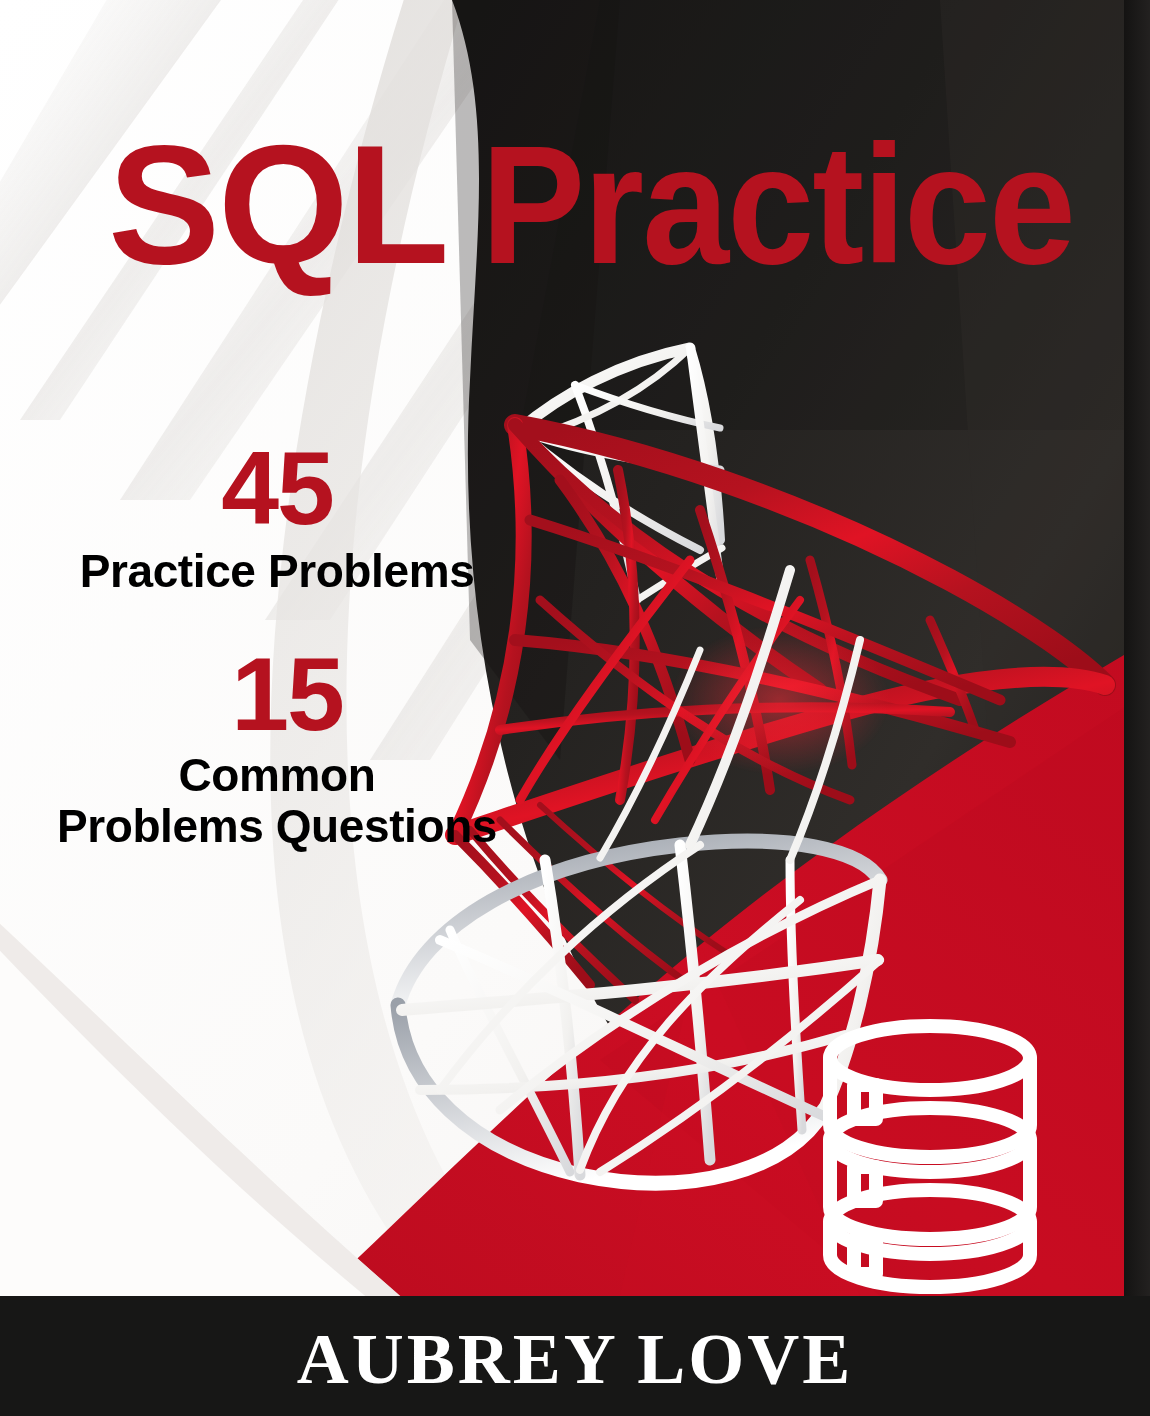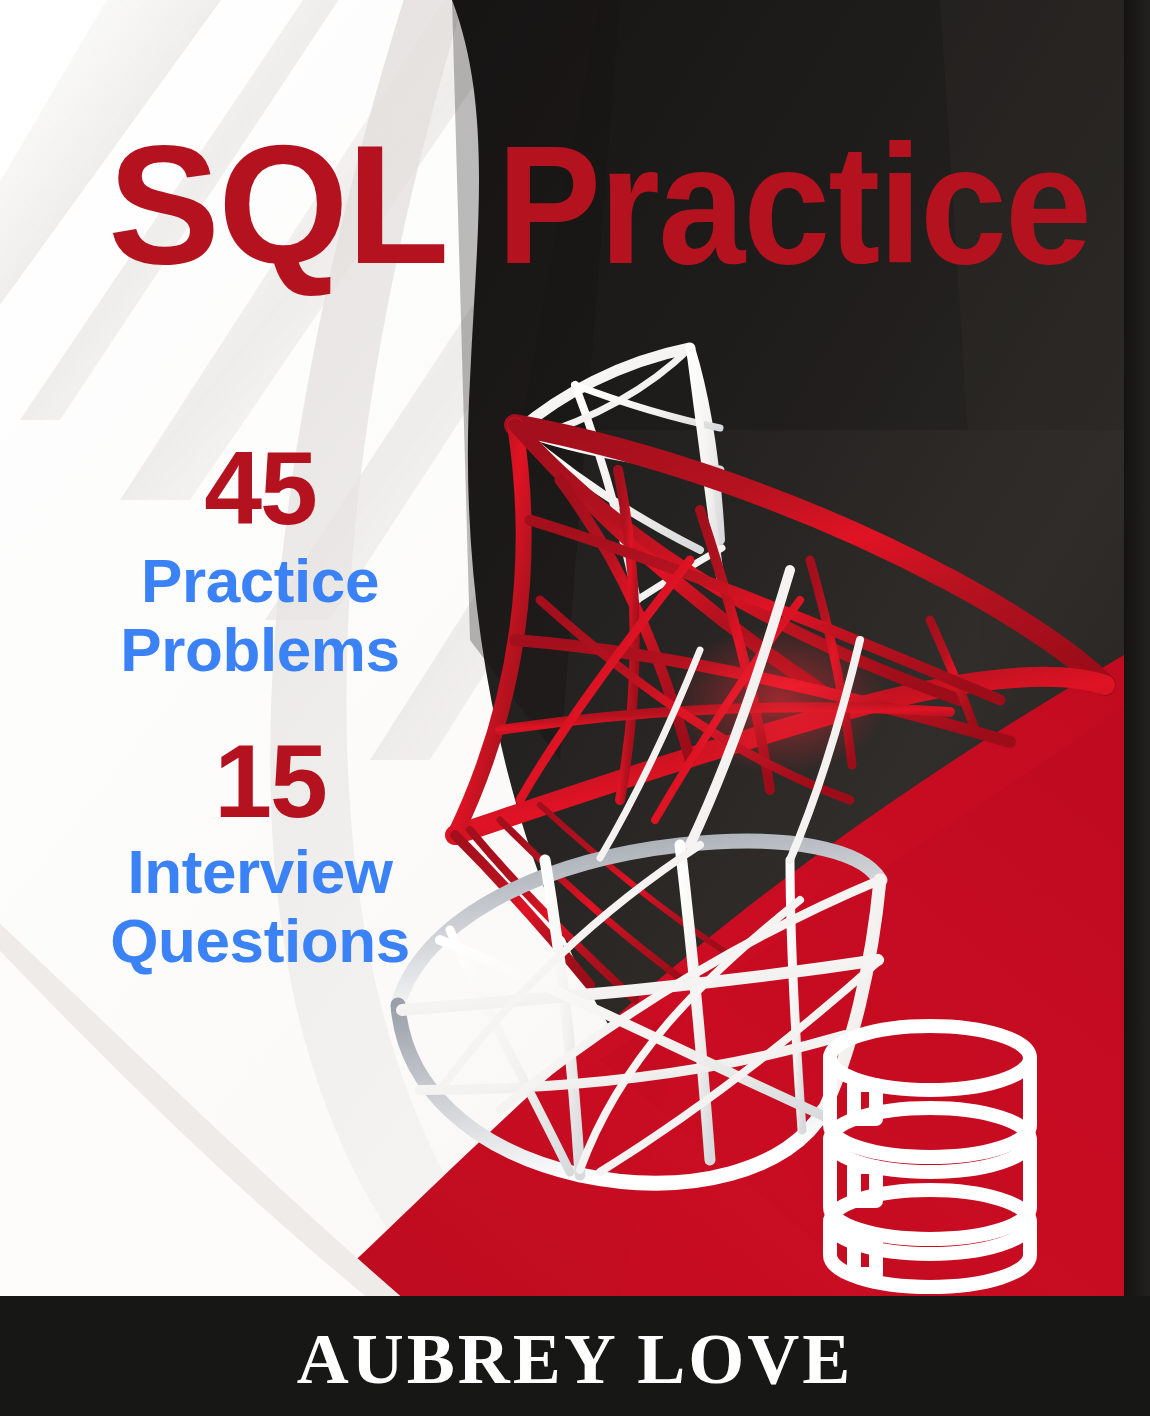--- a/index.html
+++ b/index.html
@@ -25,21 +25,21 @@
     height: 1416px;
   }
   .txt-layer {
     position: absolute;
     left: 0;
     top: 0;
     width: 1150px;
     height: 1416px;
     pointer-events: none;
   }
-  .txt-layer > * { pointer-events: auto; gap: 16px; }
+  .txt-layer > * { pointer-events: auto; }
 
   
   #title-row {
     position: absolute;
     left: 108px;
     top: 128px;
     width: 960px;
     height: 170px;
     display: flex;
     align-items: flex-start;
@@ -68,35 +68,36 @@
   }
 
   
   #stats {
     position: absolute;
     left: 0px;
     top: 436px;
     width: 520px;
     text-align: center;
     color: #231f1e;
+    padding-left: 17px;
   }
   .stat-num {
     font-family: "Liberation Sans", sans-serif;
     font-weight: bold;
     font-size: 104px;
     line-height: 1.0;
     color: #b5121f;
     letter-spacing: -2px;
   }
   .stat-label {
     font-family: "Liberation Sans", sans-serif;
     font-weight: bold;
-    font-size: 62px;
+    font-size: 46px;
     line-height: 1.12;
-    color: #3b82f6;
+    color: #000000;
     letter-spacing: -0.4px;
   }
   #stat-45 { margin-bottom: 6px; }
   #stat-15 { margin-top: 44px; margin-bottom: 4px; margin-left: 20px; }
   #stat-15-label-1 { }
   #stat-15-label-2 { }
 
   
   #footer-bar {
     position: absolute;
@@ -306,20 +307,21 @@
       <div class="title-word" id="title-sql">SQL</div>
       <div class="title-word" id="title-practice">Practice</div>
     </div>
 
 
     <div id="stats">
       <div class="stat-num" id="stat-45">45</div>
       <div class="stat-label" id="stat-45-label">Practice Problems</div>
 
       <div class="stat-num" id="stat-15">15</div>
-      <div class="stat-label" id="stat-15-label-2">Interview Questions</div>
+      <div class="stat-label" id="stat-15-label-1">Common</div>
+      <div class="stat-label" id="stat-15-label-2">Problems Questions</div>
     </div>
 
     <div id="footer-bar"></div>
     <div id="author">AUBREY LOVE</div>
   </div>
 
 </div>
 
 </body></html>

